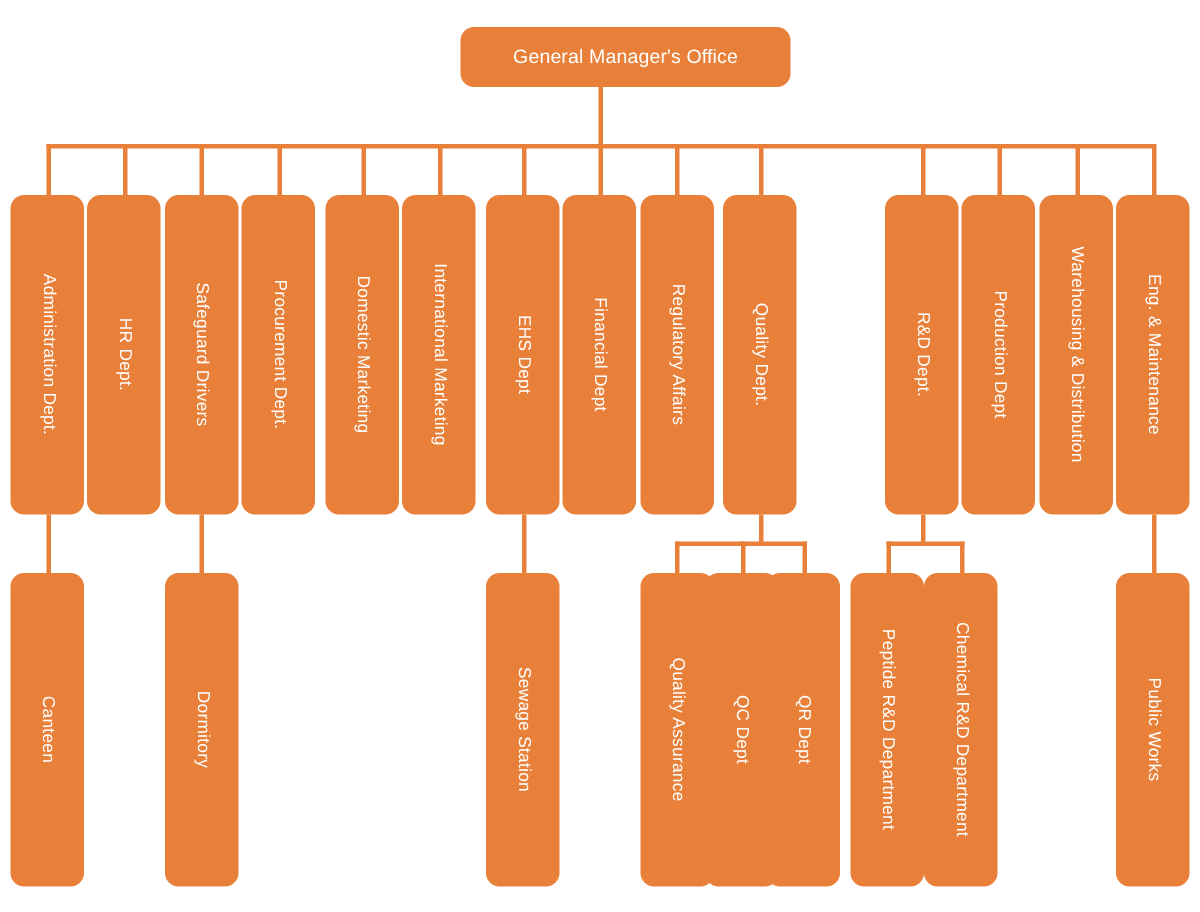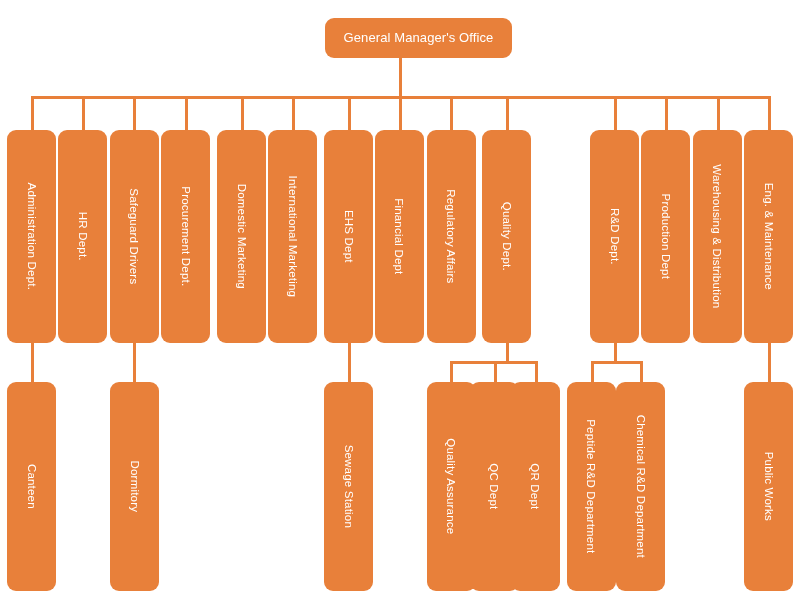--- a/index.html
+++ b/index.html
@@ -54,21 +54,21 @@
     background: #E8803A;
   }
   .conn.h { height: 3px; }
   .conn.v { width: 3px; }
 </style>
 </head>
 <body>
 
 <div id="canvas">
 
-  <div class="node root" style="left:325px; top:18px; width:187px; height:40px;">
+  <div class="node root" style="left:307px; top:18px; width:220px; height:40px;">
     <span class="label">General Manager's Office</span>
   </div>
 
   <div class="conn v" style="left:399px; top:58px; width:3px; height:40px;"></div>
 
   <div class="conn h" style="left:31px; top:96px; width:739px; height:3px;"></div>
 
   <div class="conn v" style="left:31px; top:96px; height:36px;"></div>
   <div class="conn v" style="left:82px; top:96px; height:36px;"></div>
   <div class="conn v" style="left:133px; top:96px; height:36px;"></div>

